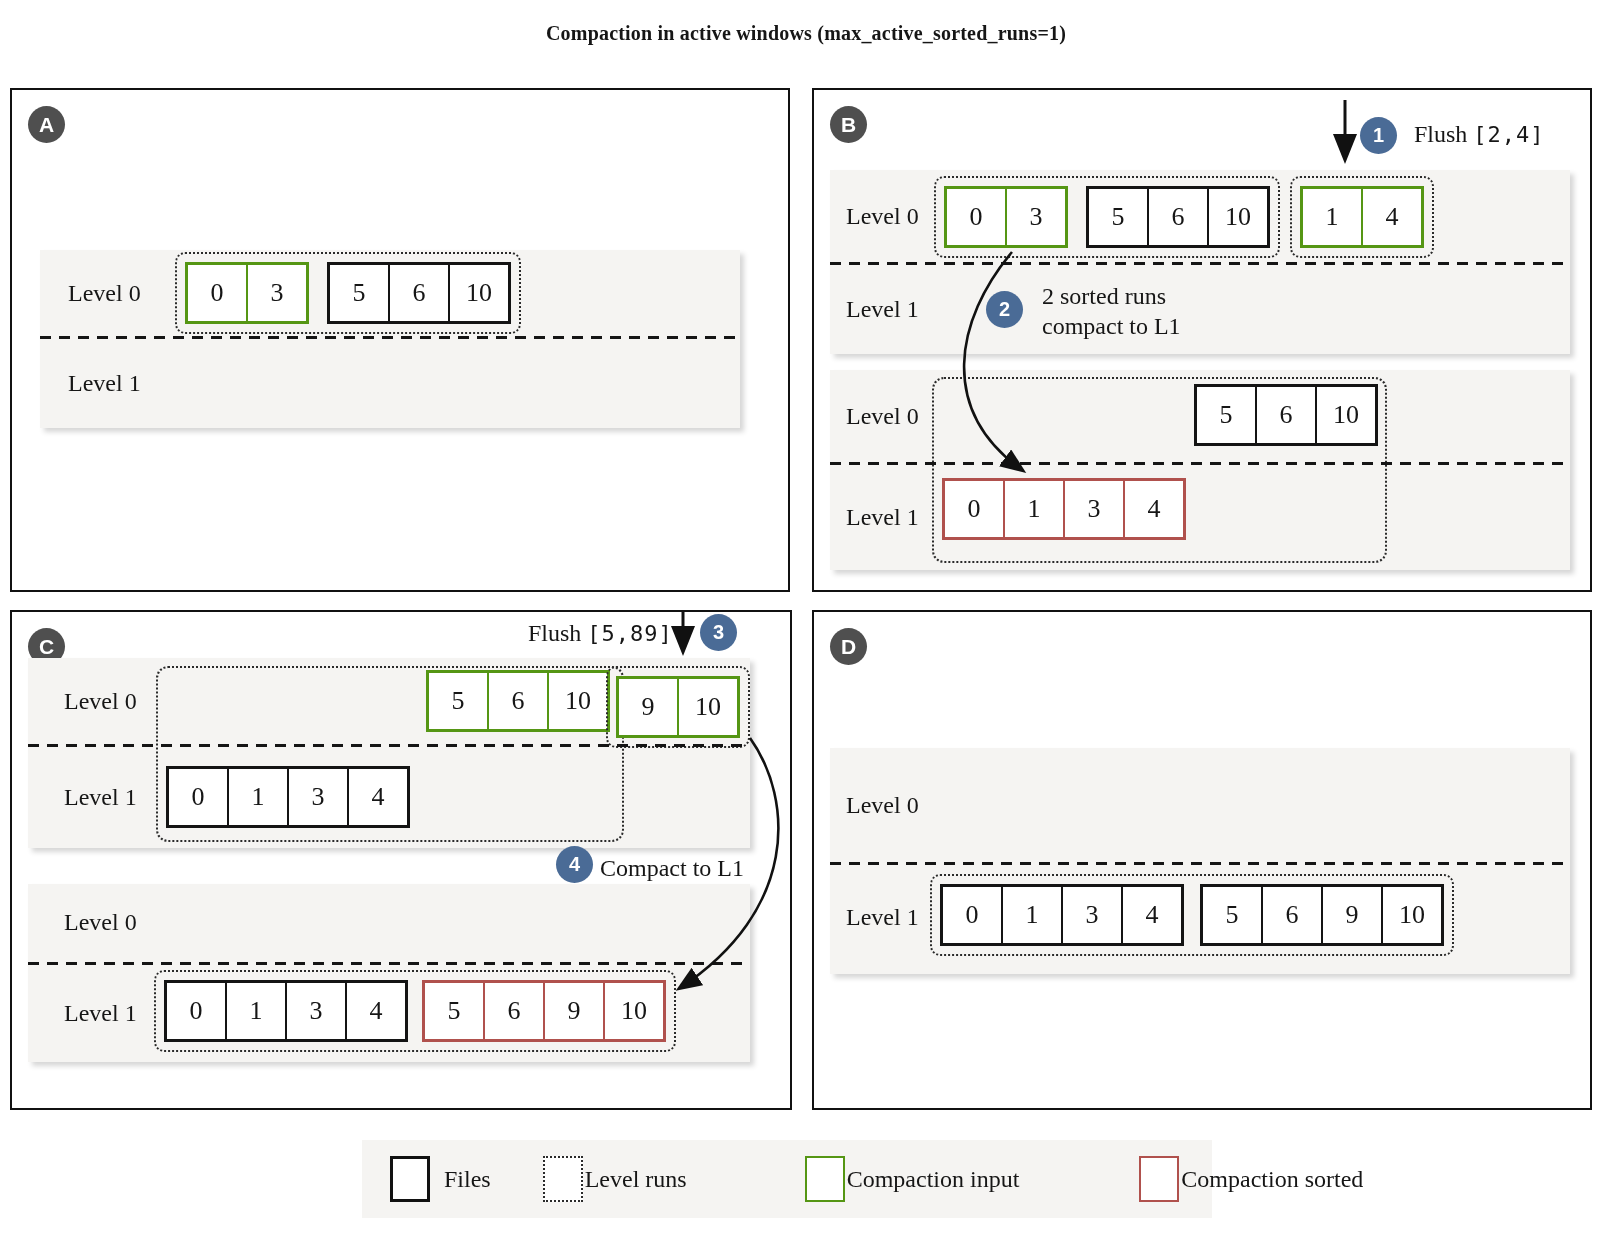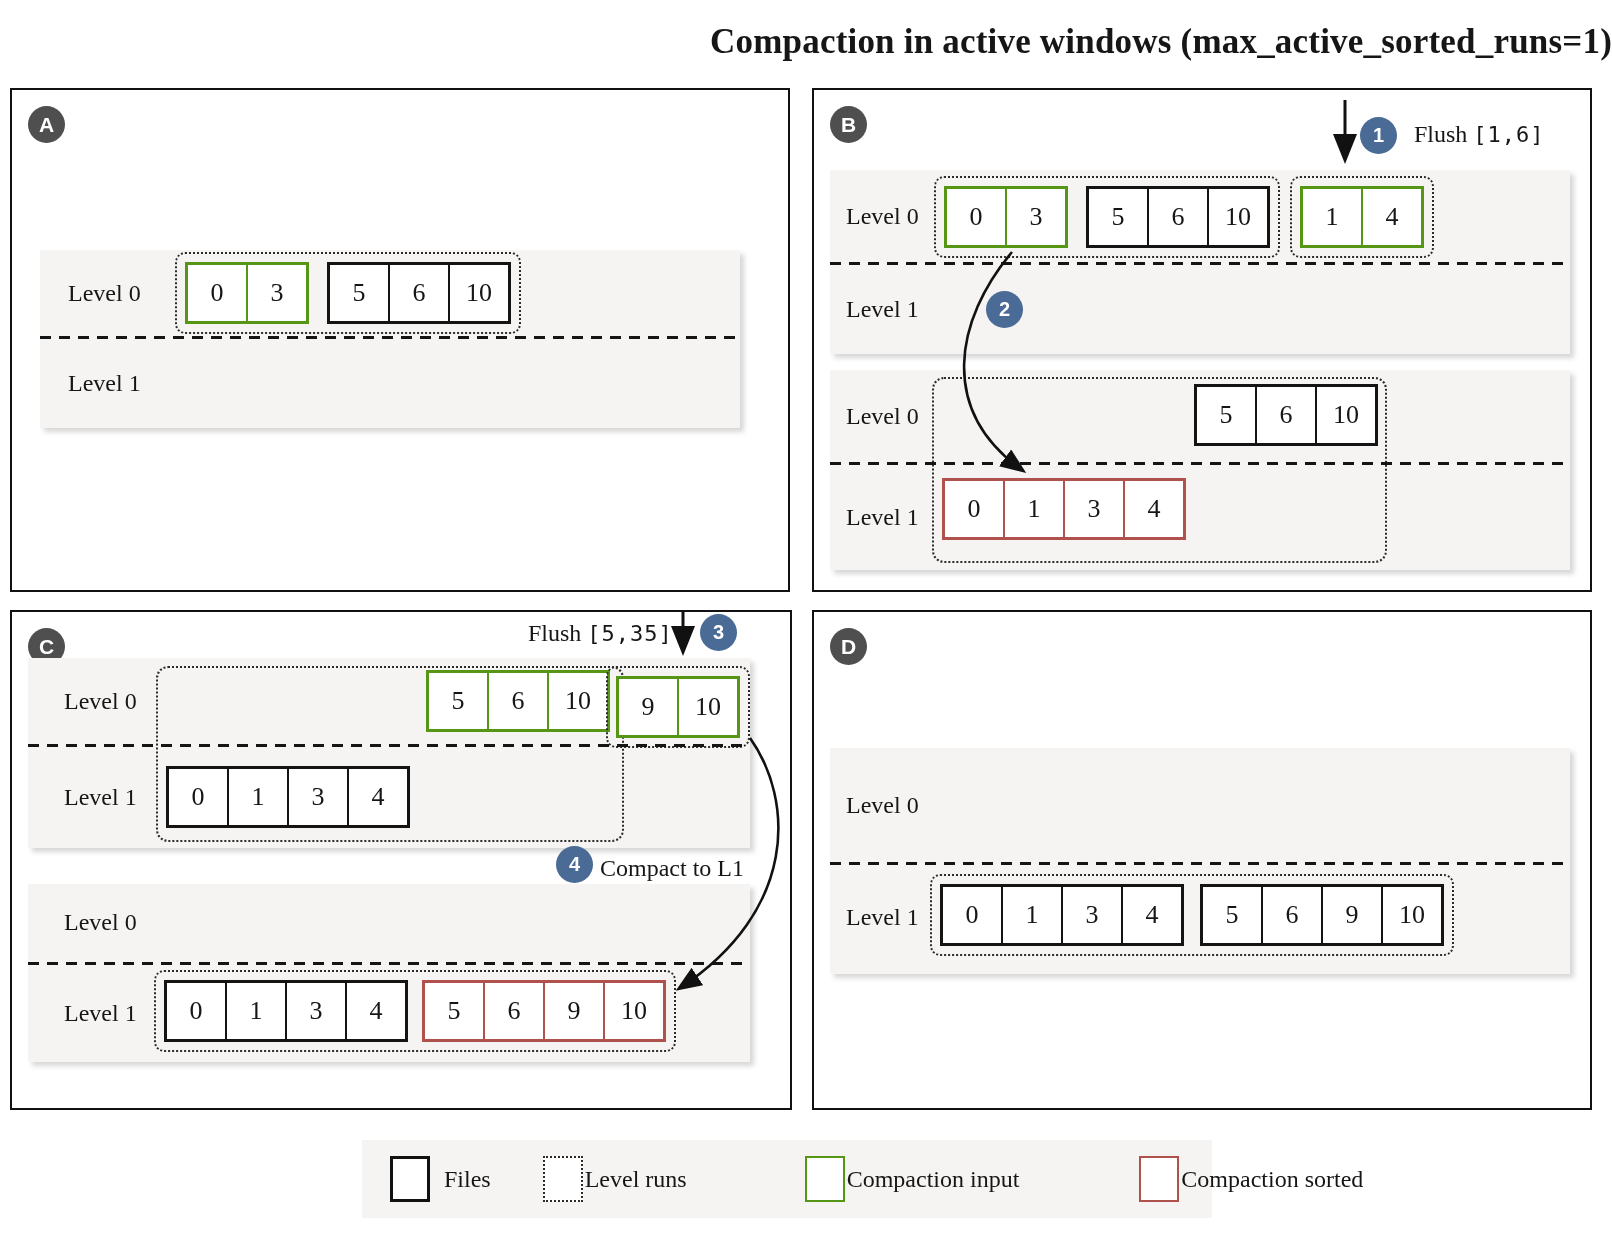--- a/index.html
+++ b/index.html
@@ -1,21 +1,21 @@
 <!DOCTYPE html>
 <html><head>
 <meta charset="utf-8">
 <style>
   html,body{margin:0;padding:0;background:#ffffff;}
   .canvas{
     position:relative;width:1612px;height:1246px;background:#ffffff;overflow:hidden;
     font-family:"Liberation Serif","DejaVu Serif",serif;color:#161616;
   }
-  .title{position:absolute;left:0;right:0;top:22px;text-align:right;
-    font-size:35px;font-weight:bold;letter-spacing:.2px;}
+  .title{position:absolute;left:0;right:0;top:22px;text-align:center;
+    font-size:20px;font-weight:bold;letter-spacing:.2px;}
   .panel{position:absolute;border:2px solid #111;background:#fff;box-sizing:border-box;}
   .badge{position:absolute;width:37px;height:37px;border-radius:50%;background:#4f4f4f;
     color:#fff;display:flex;align-items:center;justify-content:center;
     font-family:"Liberation Sans",sans-serif;font-size:21px;font-weight:bold;}
   .gray{position:absolute;background:#f5f4f2;box-shadow:4px 4px 5px rgba(0,0,0,.16);}
   .lvl{position:absolute;font-size:24px;line-height:28px;white-space:nowrap;}
   .dashed{position:absolute;height:3px;
     background:repeating-linear-gradient(90deg,#151515 0 11px,transparent 11px 19px);}
   .run{position:absolute;border:2px dotted #2a2a2a;border-radius:10px;padding:8px;
     display:flex;gap:18px;align-items:center;box-sizing:content-box;}
@@ -70,21 +70,21 @@
       </span>
   </div>
   <div class="dashed" style="left:40px;top:336px;width:700px;"></div>
   <div class="lvl" style="left:68px;top:369px;">Level 1</div>
 
   <div class="panel" style="left:812px;top:88px;width:780px;height:504px;"></div>
   <div class="badge" style="left:830px;top:106px;">B</div>
 
   <div class="flushlabel" style="left:1414px;top:121px;">
     <span>Flush</span>
-    <span class="mono">[1,6]</span>
+    <span class="mono">[2,4]</span>
   </div>
 
   <div class="gray" style="left:830px;top:170px;width:740px;height:184px;"></div>
   <div class="lvl" style="left:846px;top:202px;">Level 0</div>
   <div class="run" style="left:934px;top:176px;">
     <span class="file green inrow">
         <span class="cell">0</span>
         <span class="cell">3</span>
       </span>
     <span class="file black inrow">
@@ -94,20 +94,24 @@
       </span>
   </div>
   <div class="run" style="left:1290px;top:176px;">
     <span class="file green inrow">
         <span class="cell">1</span>
         <span class="cell">4</span>
       </span>
   </div>
   <div class="dashed" style="left:830px;top:262px;width:740px;"></div>
   <div class="lvl" style="left:846px;top:295px;">Level 1</div>
+  <div class="steptext" style="left:1042px;top:281px;">
+    <div>2 sorted runs</div>
+    <div>compact to L1</div>
+  </div>
 
   <div class="gray" style="left:830px;top:370px;width:740px;height:200px;"></div>
   <div class="bigrun" style="left:932px;top:377px;width:455px;height:186px;"></div>
   <div class="lvl" style="left:846px;top:402px;">Level 0</div>
   <div class="file black" style="left:1194px;top:384px;">
       <span class="cell">5</span>
       <span class="cell">6</span>
       <span class="cell">10</span>
     </div>
   <div class="dashed" style="left:830px;top:462px;width:740px;"></div>
@@ -117,21 +121,21 @@
       <span class="cell">1</span>
       <span class="cell">3</span>
       <span class="cell">4</span>
     </div>
 
   <div class="panel" style="left:10px;top:610px;width:782px;height:500px;"></div>
   <div class="badge" style="left:28px;top:628px;">C</div>
 
   <div class="flushlabel" style="left:528px;top:620px;">
     <span>Flush</span>
-    <span class="mono">[5,35]</span>
+    <span class="mono">[5,89]</span>
   </div>
 
   <div class="gray" style="left:28px;top:658px;width:722px;height:190px;"></div>
   <div class="bigrun" style="left:156px;top:666px;width:468px;height:176px;"></div>
   <div class="lvl" style="left:64px;top:687px;">Level 0</div>
   <div class="file green" style="left:426px;top:670px;">
       <span class="cell">5</span>
       <span class="cell">6</span>
       <span class="cell">10</span>
     </div>

